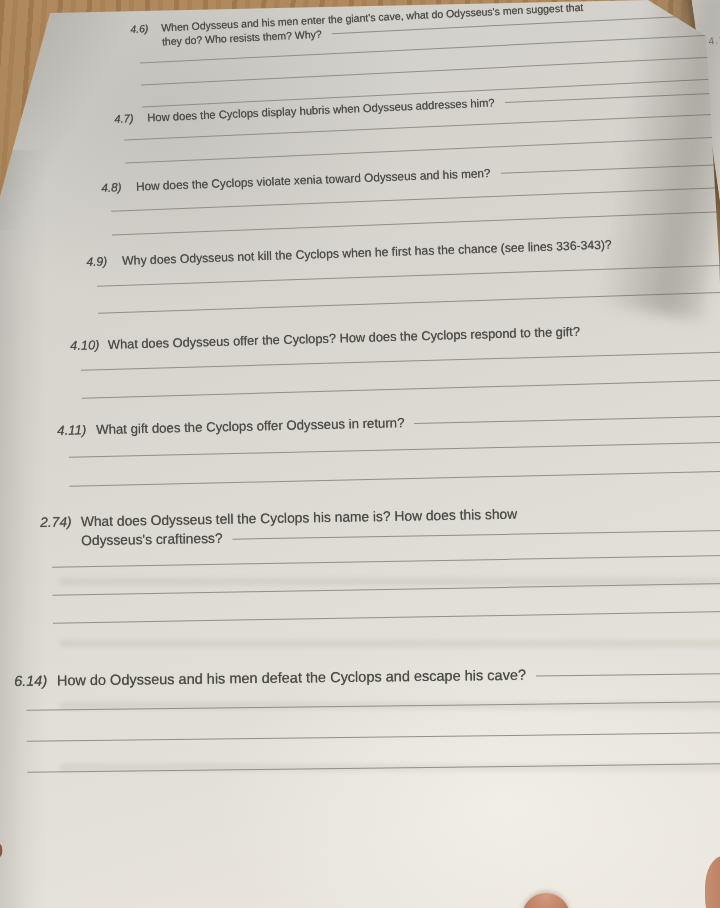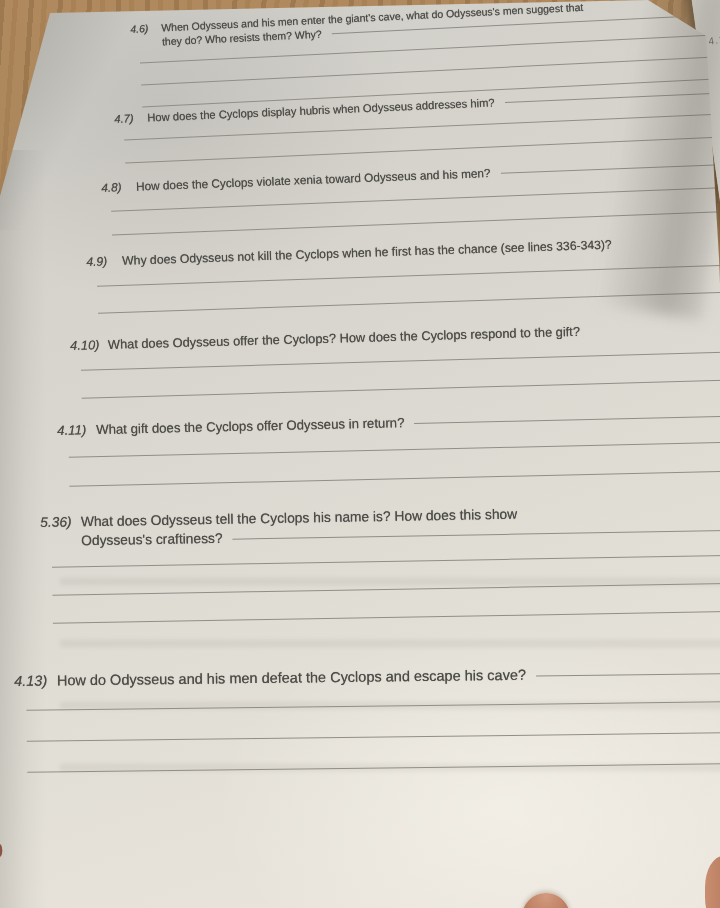--- a/index.html
+++ b/index.html
@@ -146,34 +146,34 @@
         <div class="q-head">
           <span class="q-num">4.11)</span>
           <span>What gift does the Cyclops offer Odysseus in return?</span>
           <span class="q-blank"></span>
         </div>
         <div class="q-line" style="height: 16.8px;"></div>
         <div class="q-line" style="height: 28px;"></div>
       </div>
       <div class="q" style="top: 514px; left: 40px; font-size: 13.8px; transform: rotate(-1deg);">
         <div class="q-head">
-          <span class="q-num">5.36)</span>
+          <span class="q-num">2.74)</span>
           <span>What does Odysseus tell the Cyclops his name is? How does this show</span>
         </div>
         <div class="q-cont">
           <span>Odysseus's craftiness?</span>
           <span class="q-blank"></span>
         </div>
         <div class="q-line" style="height: 16.2px;"></div>
         <div class="q-line" style="height: 27px;"></div>
         <div class="q-line" style="height: 27px;"></div>
       </div>
       <div class="q" style="top: 672px; left: 14px; font-size: 14.5px; transform: rotate(-0.7deg);">
         <div class="q-head">
-          <span class="q-num">4.13)</span>
+          <span class="q-num">6.14)</span>
           <span>How do Odysseus and his men defeat the Cyclops and escape his cave?</span>
           <span class="q-blank"></span>
         </div>
         <div class="q-line" style="height: 18px;"></div>
         <div class="q-line" style="height: 30px;"></div>
         <div class="q-line" style="height: 30px;"></div>
       </div>
     </div>
   <div class="page-number-partial">0</div>
 </div>

